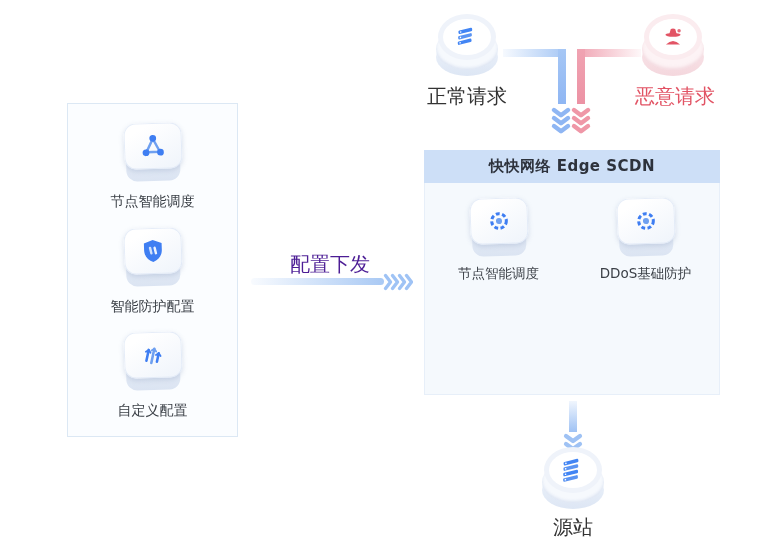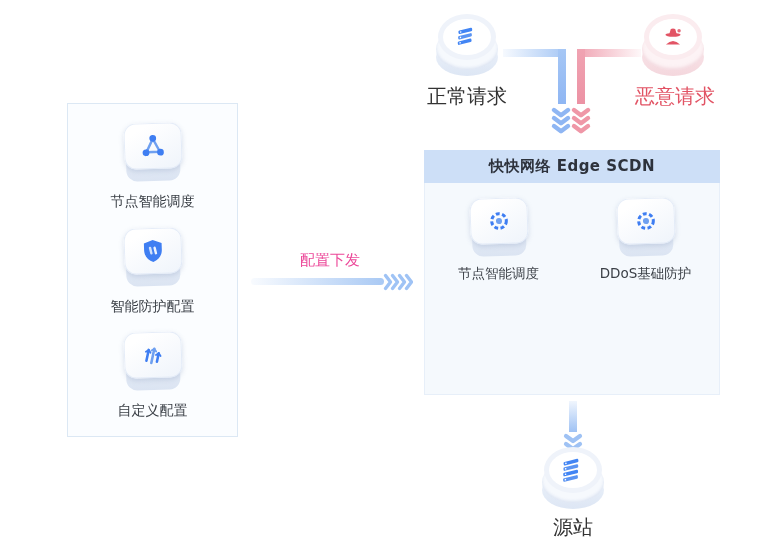--- a/index.html
+++ b/index.html
@@ -57,21 +57,21 @@
   .v-red { left:577px; top:49px; width:8px; height:55px;
     background:linear-gradient(to bottom, #f0a3b2, #ec92a4); }
   .chev-blue { left:550px; top:107px; }
   .chev-red  { left:570px; top:107px; }
 
   .flow-label { font-size:20px; color:#333; text-align:center; white-space:nowrap; }
   .flow-label.red { color:#e25465; }
 
   
   .cfg-label { left:270px; top:251px; width:120px; text-align:center;
-    font-size:15px; color:#ec4899; }
+    font-size:20px; color:#4c1d95; }
   .cfg-bar { left:251px; top:278px; width:133px; height:7px; border-radius:4px;
     background:linear-gradient(to right, rgba(168,200,245,0.08), #a9c9f4); }
   .cfg-chev { left:383px; top:273px; }
 
   
   .scdn-box { left:424px; top:150px; width:296px; height:245px;
     display:flex; flex-direction:column; }
   .scdn-header { height:33px; background:#cddff7; display:flex;
     align-items:center; justify-content:center;
     font-size:15px; font-weight:bold; color:#2d323c; letter-spacing:0.5px; }

